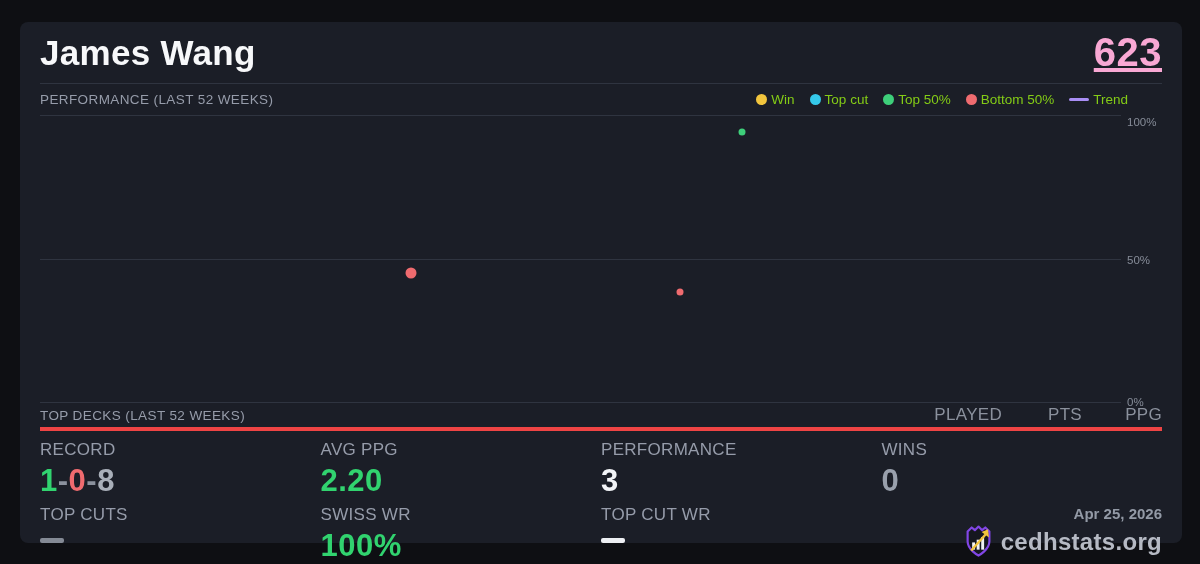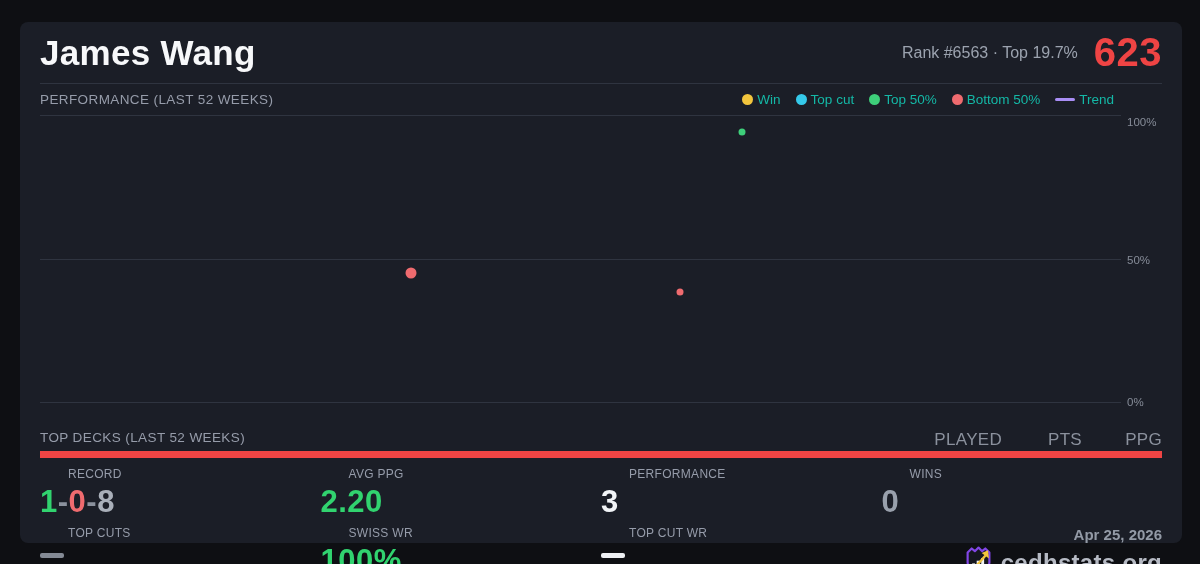--- a/index.html
+++ b/index.html
@@ -4,71 +4,70 @@
 <style>
   * { margin:0; padding:0; box-sizing:border-box; }
   html,body { width:1200px; height:564px; background:#0e0f13; font-family:"Liberation Sans",sans-serif; overflow:hidden; }
   .card { position:absolute; left:20px; top:22px; width:1162px; height:521px; background:#1b1e27; border-radius:8px; padding:0 20px; }
 
   
   .header-row { display:flex; justify-content:space-between; align-items:center; height:62px; border-bottom:1px solid #2f3440; }
   .player-name { font-size:35px; font-weight:bold; color:#f7f8fa; letter-spacing:0.3px; }
   .header-right { display:flex; align-items:center; gap:16px; }
   .rank-line { color:#9ca3af; font-size:16px; }
-  .score { color:#ef4444; font-size:40px; font-weight:bold; letter-spacing:0.5px; }
+  .score { color:#f9a8d4; font-size:40px; font-weight:bold; letter-spacing:0.5px;text-decoration:underline; }
 
   
   .perf-row { display:flex; justify-content:space-between; align-items:center; height:31px; }
   .section-title { color:#969caa; font-size:13.5px; letter-spacing:0.4px; }
-  .legend { display:flex; align-items:flex-start; gap:15px; font-size:13.5px; color:#14b8a6; margin-right:48px; }
+  .legend { display:flex; align-items:flex-start; gap:15px; font-size:13.5px; color:#84cc16; margin-right:34px; }
   .legend-item { display:flex; align-items:center; gap:4px; }
   .legend-dot { width:11px; height:11px; border-radius:50%; }
   .legend-line { width:20px; height:2.5px; border-radius:2px; }
 
   
   .chart-row { display:flex; height:288px; }
   .chart-area { position:relative; flex:1; }
   .gridline { position:absolute; left:0; right:0; height:1px; background:#2f3440; }
   .gl-0 { top:0; } .gl-50 { top:50%; } .gl-100 { bottom:0; }
   .axis-labels { width:41px; position:relative; font-size:11.5px; color:#868c98; }
   .axis-labels span { position:absolute; left:6px; }
   .yl-100 { top:1px; }
   .yl-50 { top:calc(50% - 5px); }
   .yl-0 { bottom:-5px; }
   .pt { position:absolute; border-radius:50%; transform:translate(-50%,-50%); }
 
   
-  .decks-row { display:flex; justify-content:space-between; align-items:flex-start; height:28px; border-bottom:7px solid #ef4444;margin-top:27px; }
+  .decks-row { display:flex; justify-content:space-between; align-items:center; height:28px; border-bottom:4px solid #ef4444; }
   .deck-cols { display:flex; }
   .deck-col { width:80px; text-align:right; color:#8b919d; font-size:17px; letter-spacing:0.3px; }
 
   
   .stats { display:grid; grid-template-columns:1fr 1fr 1fr 1fr; padding-top:9px; row-gap:6px; }
-  .stat-label { color:#969caa; font-size:12px; letter-spacing:0.3px;margin-left:28px; }
+  .stat-label { color:#969caa; font-size:17px; letter-spacing:0.3px; }
   .stat-value { font-size:31px; font-weight:bold; margin-top:3px; letter-spacing:0.5px; }
   .v-green { color:#31d36f; }
   .v-white { color:#f2f4f7; }
   .v-gray  { color:#99a0ac; }
   .dash { width:24px; height:5px; border-radius:2px; margin-top:13px; }
 
   
   .footer-cell { text-align:right; }
   .date { color:#939aa6; font-size:15px; font-weight:bold; }
   .brand-row { display:flex; justify-content:flex-end; align-items:center; gap:8px; margin-top:3px; }
   .brand-text { color:#b6bac4; font-size:24px; font-weight:bold; letter-spacing:0.3px; }
 </style>
 </head>
 <body>
 
 <div class="card">
 
   <div class="header-row">
     <div class="player-name">James Wang</div>
     <div class="header-right">
-      <span class="rank-line">Rank #6563  ·  Top 19.7%</span>
       <span class="score">623</span>
     </div>
   </div>
 
   <div class="perf-row">
     <div class="section-title">PERFORMANCE (LAST 52 WEEKS)</div>
     <div class="legend">
         <span class="legend-item">
           <span class="legend-dot" style="background: rgb(242, 197, 61);"></span>
           <span>Win</span>

